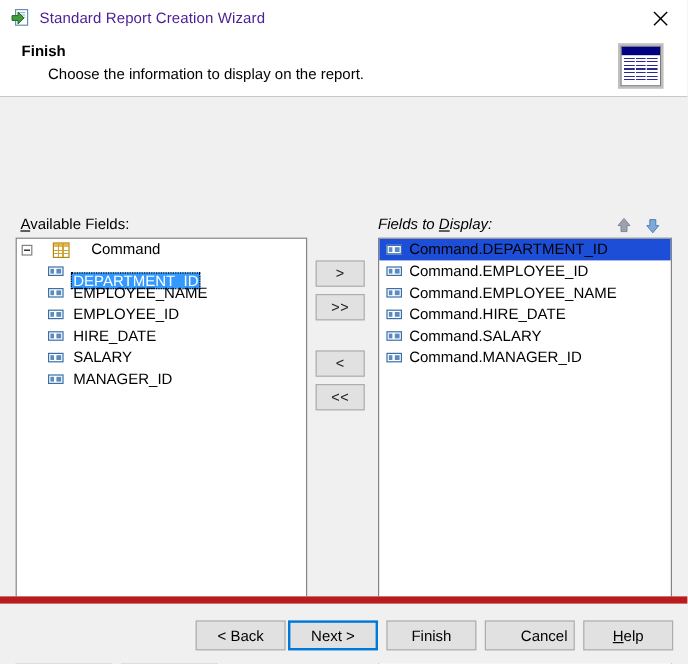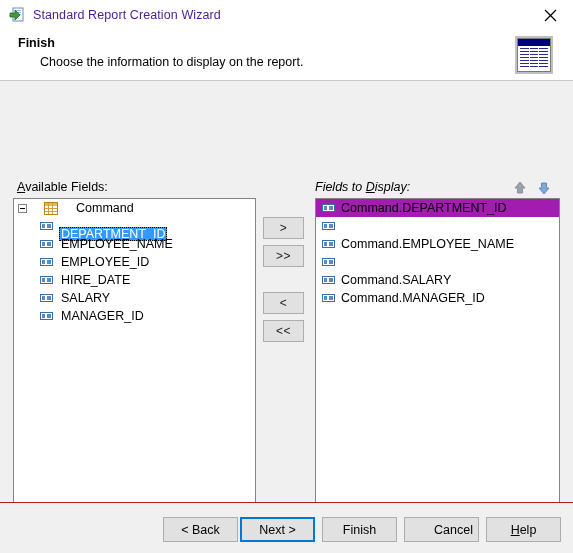--- a/index.html
+++ b/index.html
@@ -232,21 +232,21 @@
 
   
   #fields-to-display-list { left: 315px; top: 117px; width: 245px; height: 375px; }
   .disp-item {
     display: flex;
     align-items: center;
     height: 18px;
     padding-left: 6px;
     cursor: default;
   }
-  .disp-item.first { background: #a21caf; }
+  .disp-item.first { background: #1d4ed8; }
   .disp-item-label { font-size: 12.5px; }
 
   
   .xfer {
     position: absolute;
     width: 41px;
     height: 22px;
     background: #e1e1e1;
     border: 1px solid #adadad;
     box-sizing: border-box;
@@ -290,21 +290,21 @@
   }
   #btn-browse-data { left: 13px; top: 471px; width: 80px; }
   #btn-find-field  { left: 101px; top: 471px; width: 80px; }
 
   
   .footer {
     position: absolute;
     left: 0; right: 0; bottom: 0;
     height: 50px;
     background: #f0f0f0;
-    border-top: 1px solid #b91c1c;
+    border-top: 6px solid #b91c1c;
   }
   .nav-btn {
     position: absolute;
     top: 14px;
     width: 75px;
     height: 25px;
     background: #e1e1e1;
     border: 1px solid #adadad;
     box-sizing: border-box;
     font-size: 12.5px;
@@ -421,27 +421,29 @@
   <div class="xfer" id="btn-move-left">&lt;</div>
   <div class="xfer" id="btn-move-all-left">&lt;&lt;</div>
 
   <div class="listbox" id="fields-to-display-list">
     <div class="disp-item first">
       <span class="field-icon"></span>
       <span class="disp-item-label">Command.DEPARTMENT_ID</span>
     </div>
     <div class="disp-item">
       <span class="field-icon"></span>
+      <span class="disp-item-label">Command.EMPLOYEE_ID</span>
     </div>
     <div class="disp-item">
       <span class="field-icon"></span>
       <span class="disp-item-label">Command.EMPLOYEE_NAME</span>
     </div>
     <div class="disp-item">
       <span class="field-icon"></span>
+      <span class="disp-item-label">Command.HIRE_DATE</span>
     </div>
     <div class="disp-item">
       <span class="field-icon"></span>
       <span class="disp-item-label">Command.SALARY</span>
     </div>
     <div class="disp-item">
       <span class="field-icon"></span>
       <span class="disp-item-label">Command.MANAGER_ID</span>
     </div>
   </div>

